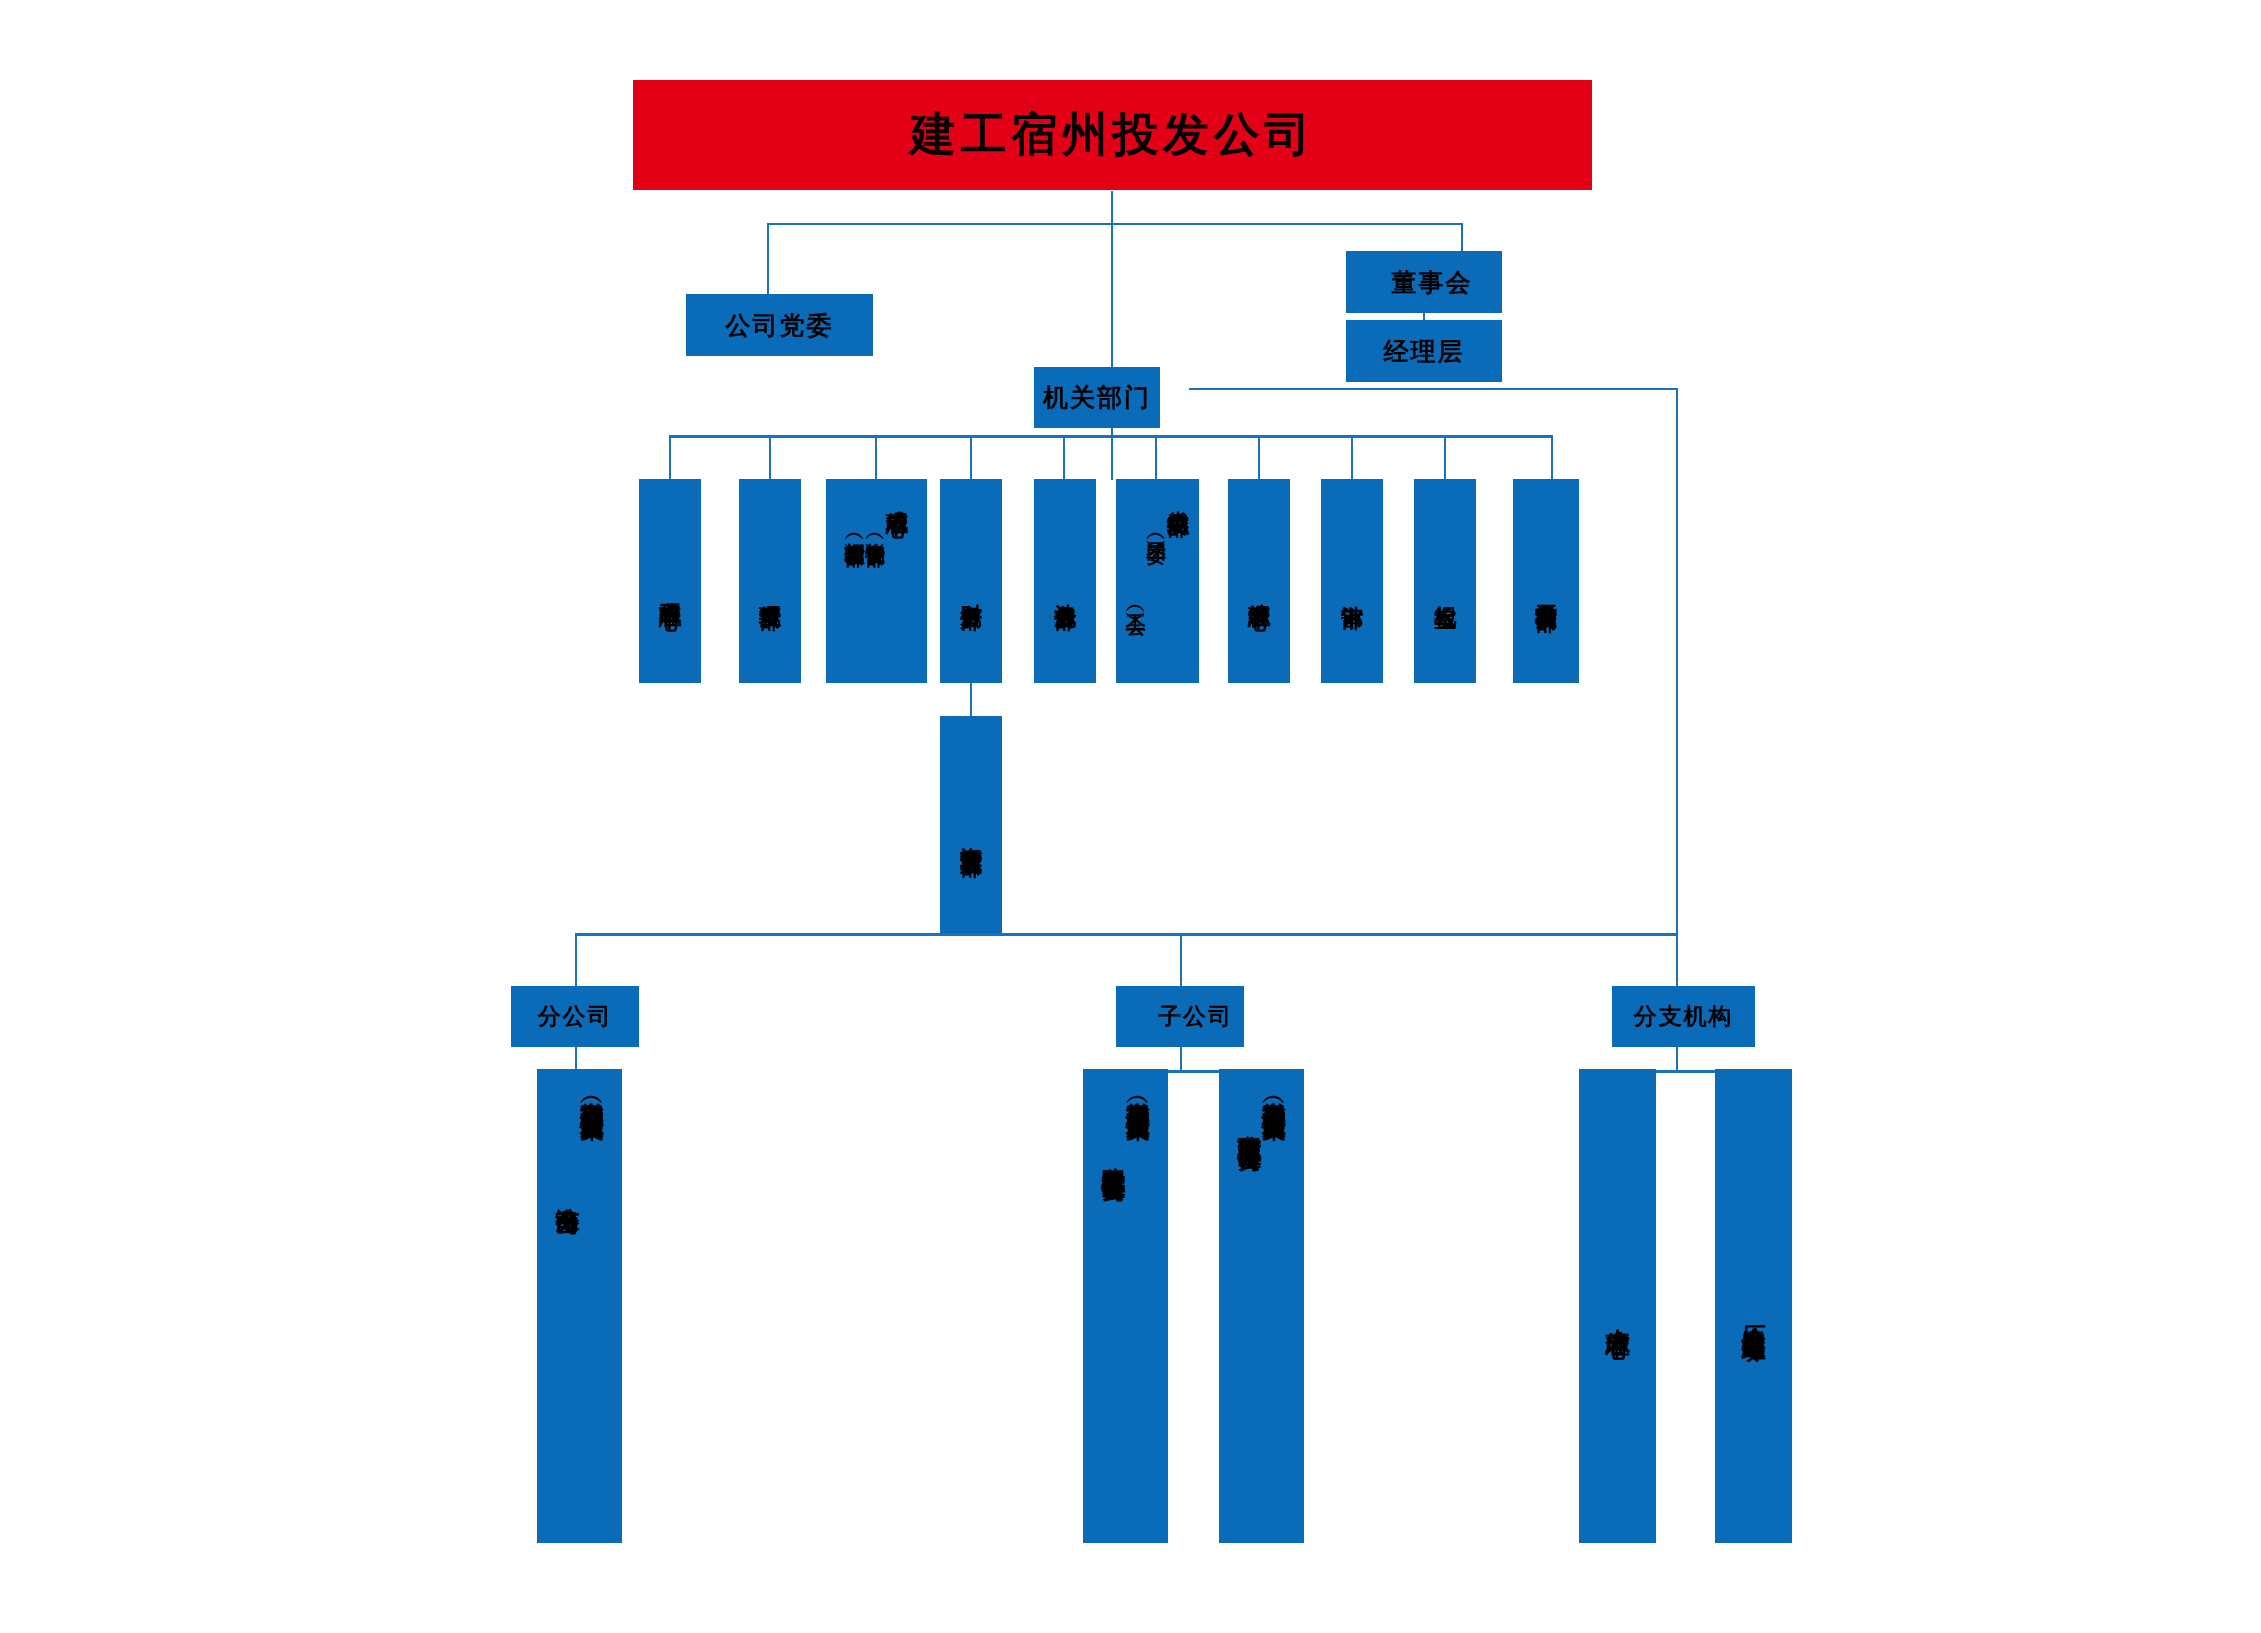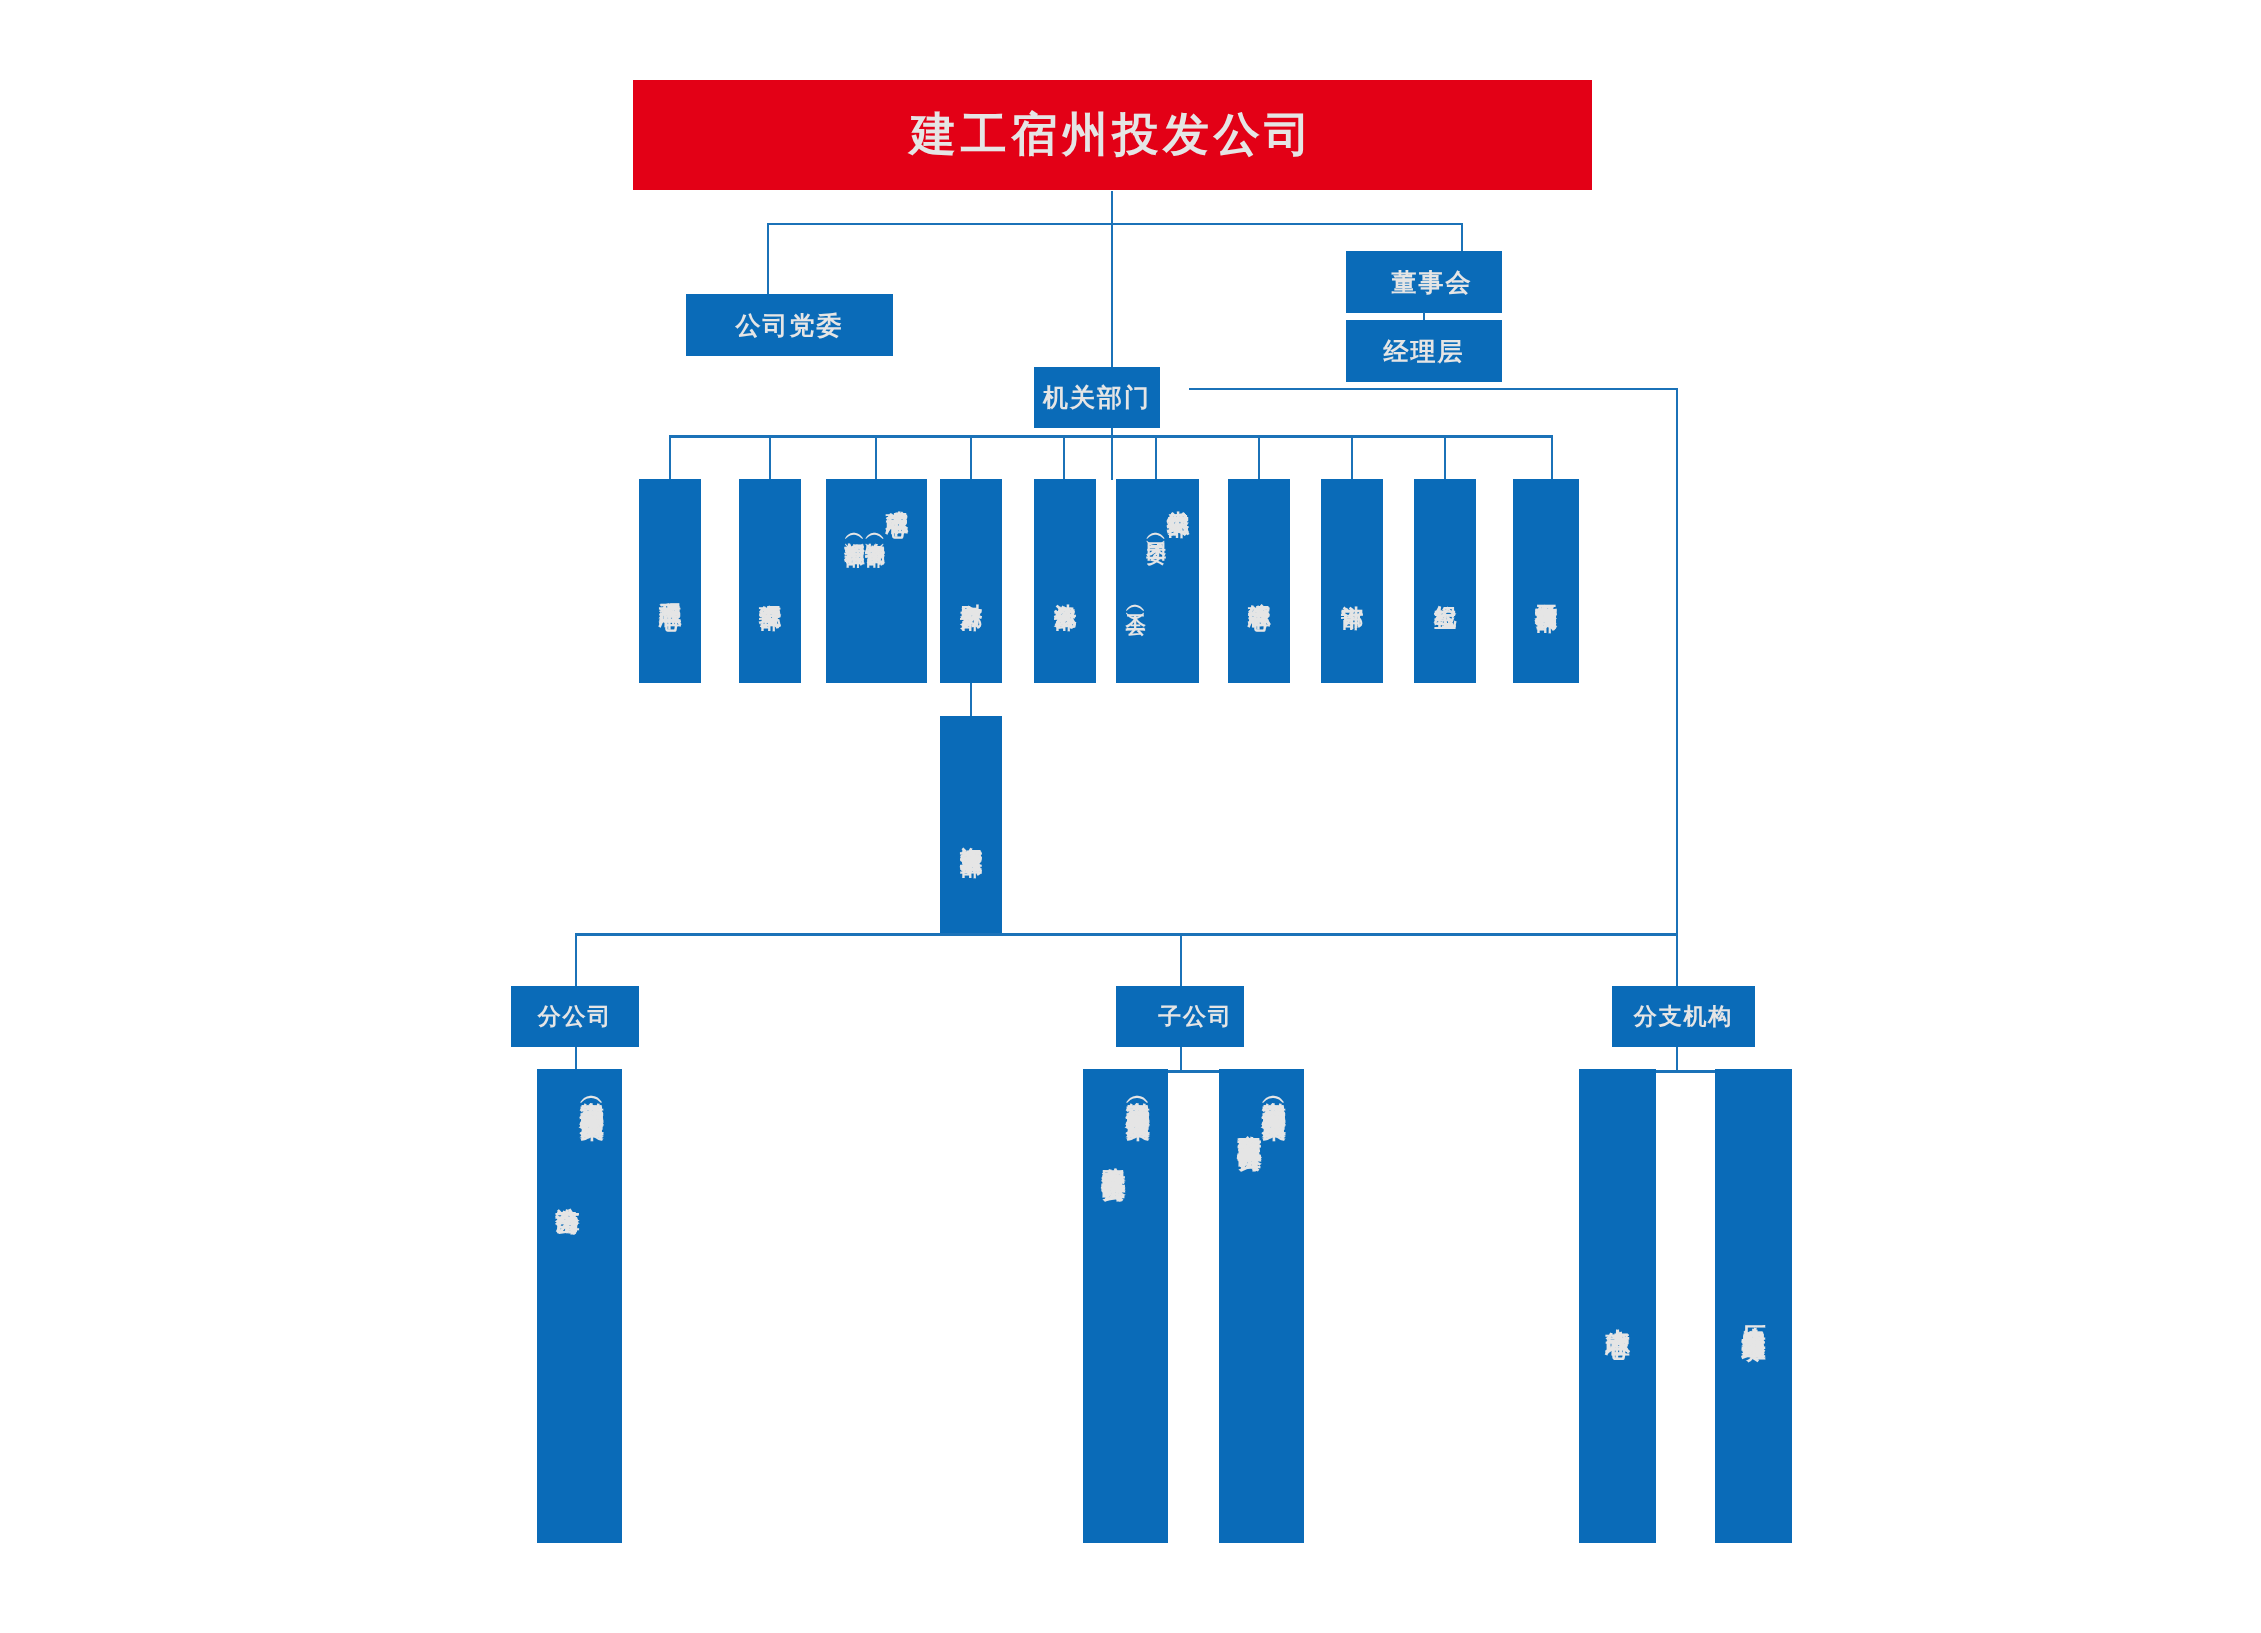--- a/index.html
+++ b/index.html
@@ -11,21 +11,21 @@
     width:2261px;
     height:1634px;
     background:#ffffff;
     overflow:hidden;
   }
 
   
   .node{
     position:absolute;
     background:#0A6BB8;
-    color:#e5e5e5;
+    color:#000000;
     box-sizing:border-box;
     display:flex;
     align-items:center;
     justify-content:center;
     font-weight:bold;
     line-height:1.08;
     text-align:left;
     letter-spacing:.02em;
   }
 
@@ -90,21 +90,21 @@
   <div class="node root" style="left:633px;top:80px;width:959px;height:110px;">
     <span>建工宿州投发公司</span>
   </div>
 
   <div class="ln lnv" style="left:1111px;top:191px;width:1.7px;height:198px;"></div>
 
   <div class="ln lnh" style="left:767px;top:223px;width:695px;height:1.7px;"></div>
   <div class="ln lnv" style="left:767px;top:223px;width:1.7px;height:72px;"></div>
   <div class="ln lnv" style="left:1461px;top:223px;width:1.7px;height:72px;"></div>
 
-  <div class="node h-node" style="left:686px;top:294px;width:207px;height:62px;">
+  <div class="node h-node" style="left:686px;top:294px;width:187px;height:62px;">
     <span>公司党委</span>
   </div>
 
   <div class="node h-node" style="left:1346px;top:251px;width:156px;height:62px;padding-left:16px;">
     <span>董事会</span>
   </div>
   <div class="ln lnv" style="left:1423px;top:312px;width:1.7px;height:32px;"></div>
 
   <div class="node h-node" style="left:1346px;top:320px;width:156px;height:62px;">
     <span>经理层</span>

